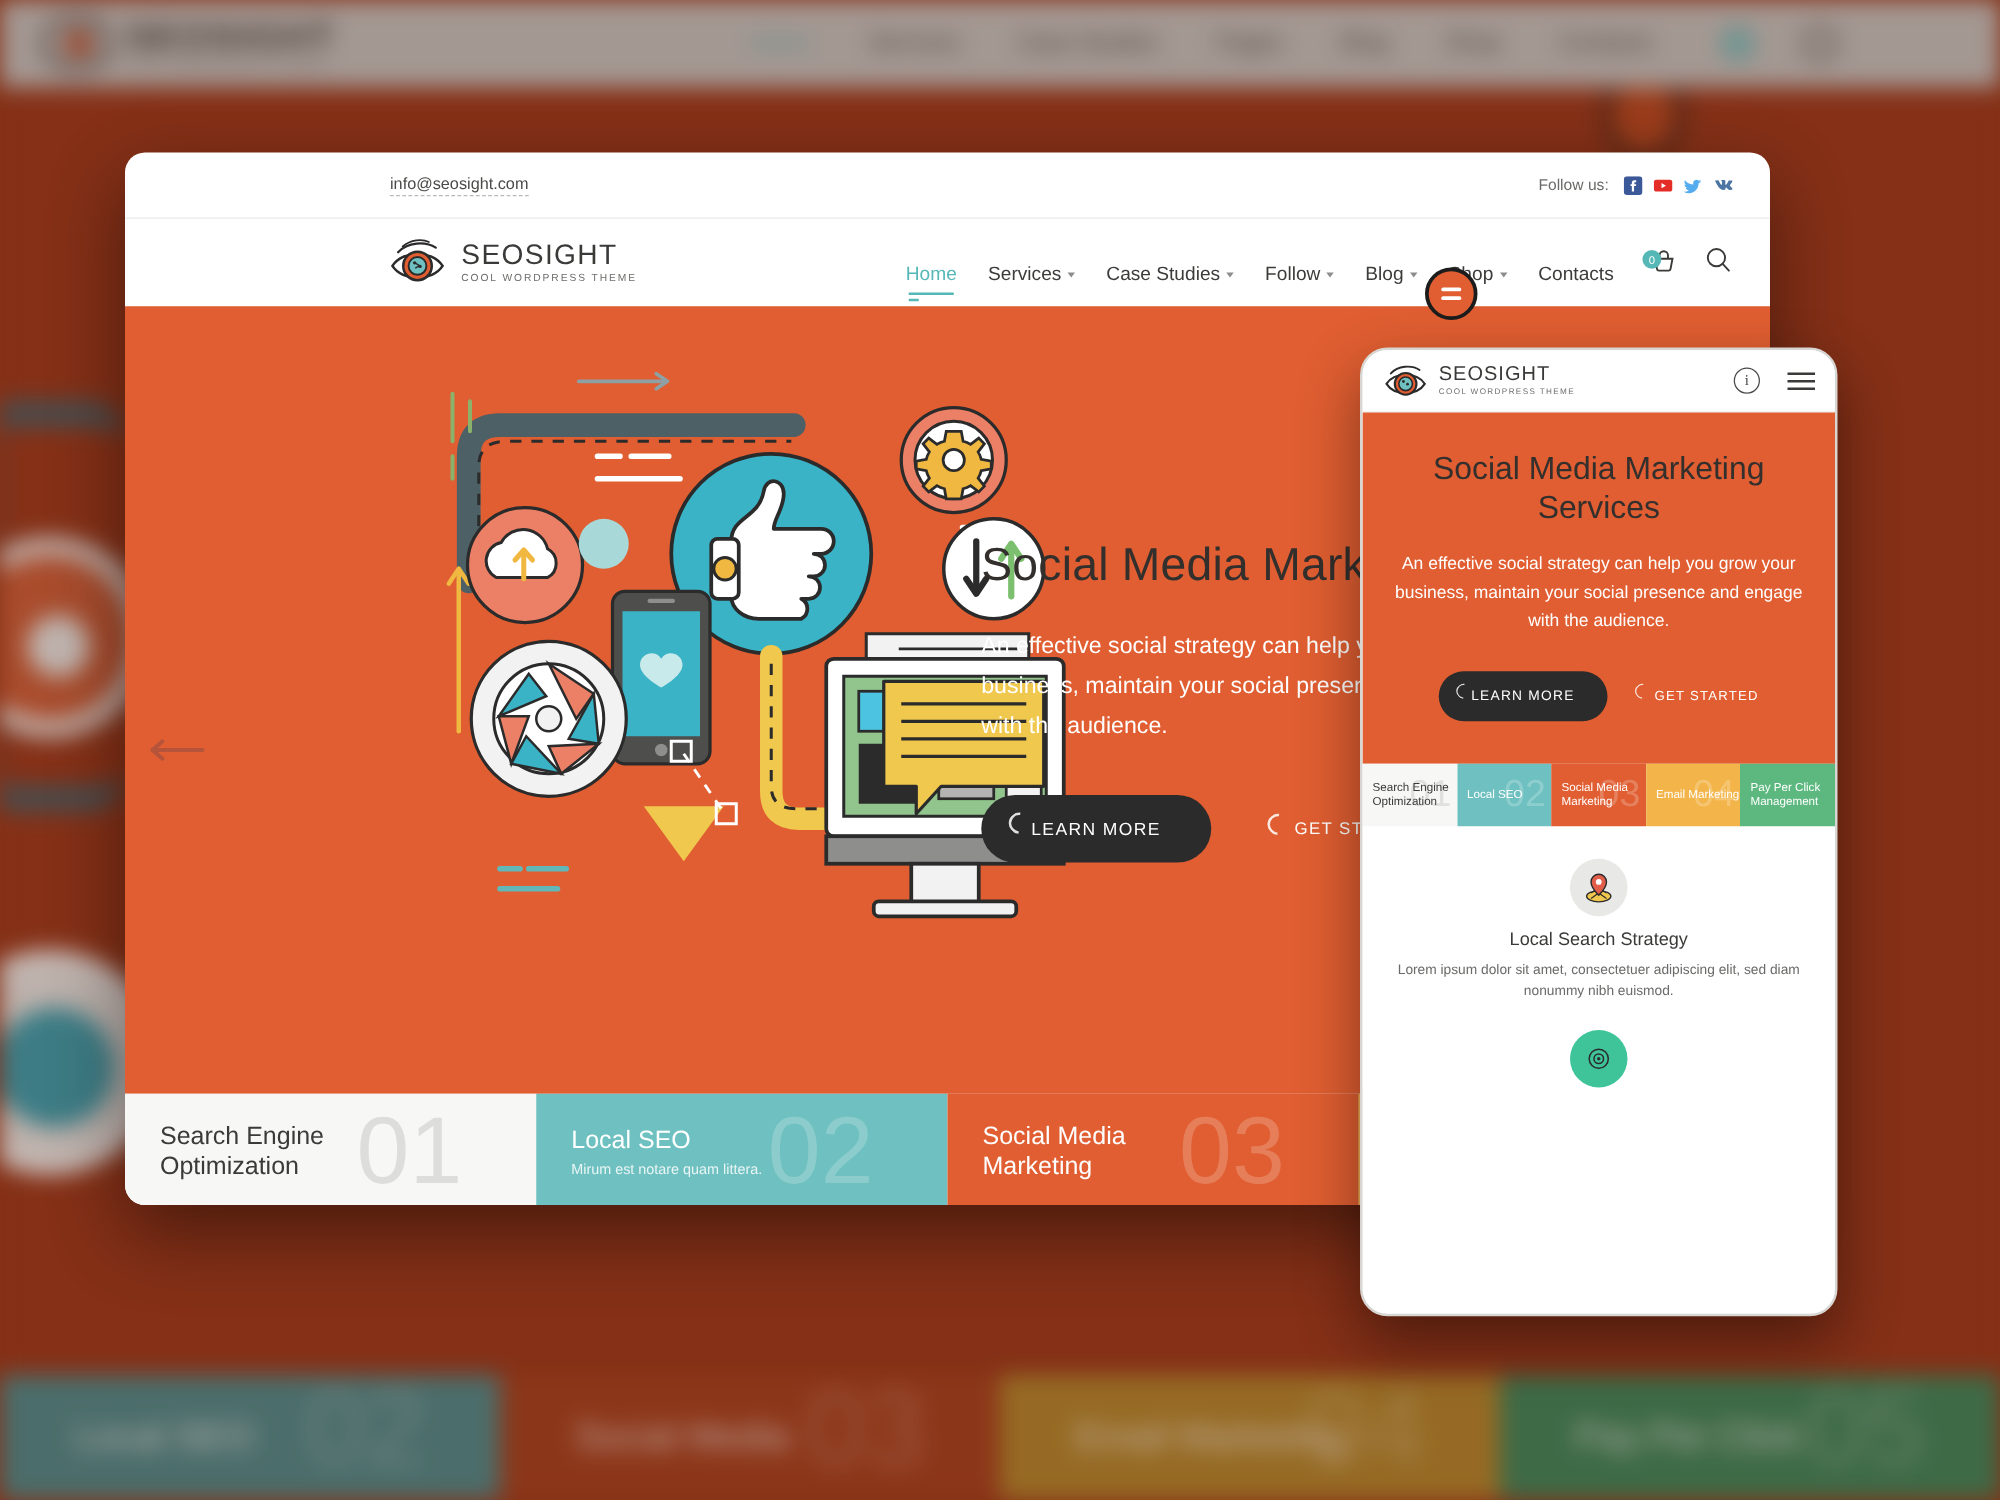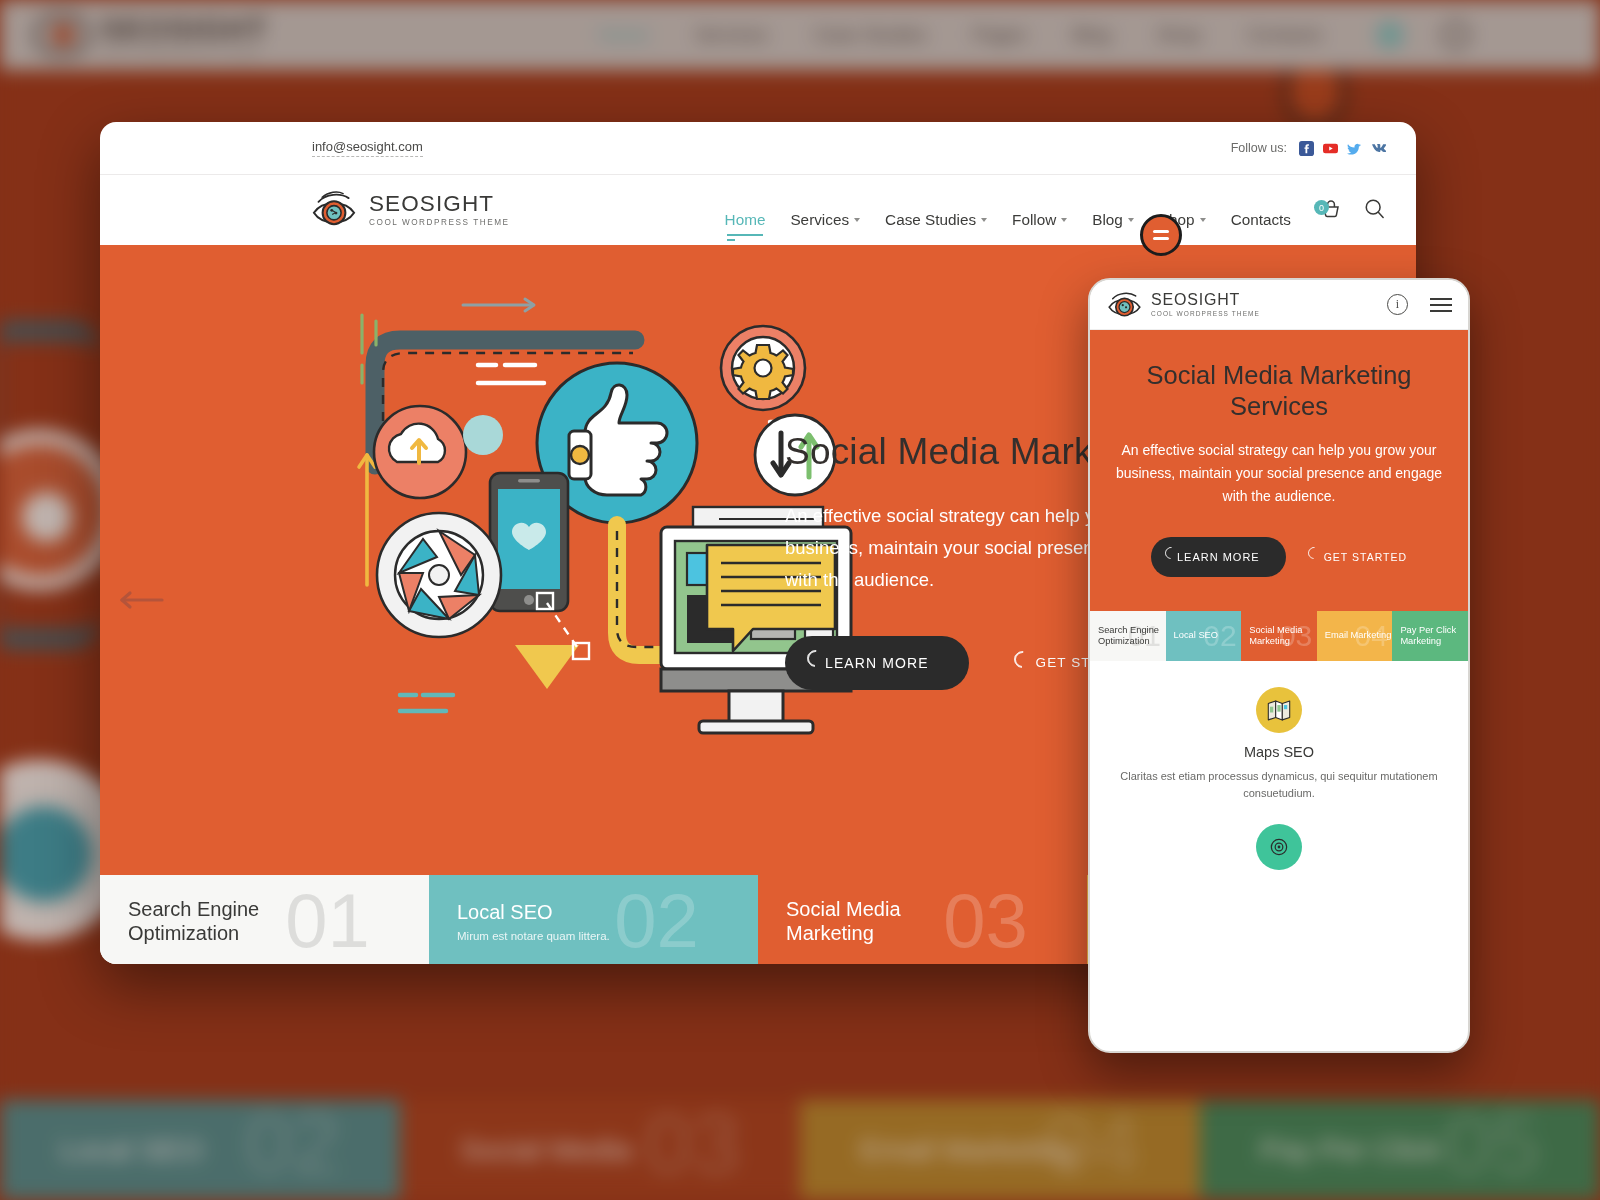--- a/index.html
+++ b/index.html
@@ -529,38 +529,36 @@
     </div>
     <div class="ph-svc o">
       <div class="t">Social Media Marketing</div>
       <div class="num">03</div>
     </div>
     <div class="ph-svc y">
       <div class="t">Email Marketing</div>
       <div class="num">04</div>
     </div>
     <div class="ph-svc g">
-      <div class="t">Pay Per Click Marketing</div>
+      <div class="t">Pay Per Click Management</div>
     </div>
   </div>
 
   <div class="ph-features">
     <div class="feat">
-      <div class="ico yel">
-        <svg viewBox="0 0 34 34" width="28" height="28">
-          <path d="M4 9 l9-3 v20 l-9 3z" fill="#eceade" stroke="#2b2b2b" stroke-width="1.3" stroke-linejoin="round"></path>
-          <path d="M13 6 l8 3 v20 l-8-3z" fill="#fff" stroke="#2b2b2b" stroke-width="1.3" stroke-linejoin="round"></path>
-          <path d="M21 9 l9-3 v20 l-9 3z" fill="#eceade" stroke="#2b2b2b" stroke-width="1.3" stroke-linejoin="round"></path>
-          <rect x="15" y="11" width="4" height="8" fill="#8fc78f"></rect>
-          <rect x="23" y="11" width="4" height="5" fill="#4cc3e0"></rect>
-          <rect x="6" y="13" width="4" height="7" fill="#8fc78f"></rect>
+      <div class="ico gray">
+        <svg viewBox="0 0 34 34" width="30" height="30">
+          <ellipse cx="17" cy="25" rx="11" ry="5" fill="#f0c84e" stroke="#2b2b2b" stroke-width="1.2"></ellipse>
+          <path d="M10 22 l7-5 7 5 M10 27 l7-5 7 5" stroke="#2b2b2b" stroke-width="1.1" fill="none"></path>
+          <path d="M17 5 a7 7 0 0 1 7 7 c0 5-7 12-7 12 s-7-7-7-12 a7 7 0 0 1 7-7z" fill="#e05e4a" stroke="#2b2b2b" stroke-width="1.3"></path>
+          <circle cx="17" cy="12" r="2.6" fill="#fff"></circle>
         </svg>
       </div>
-      <h4>Maps SEO</h4>
-      <p>Claritas est etiam processus dynamicus, qui sequitur mutationem consuetudium.</p>
+      <h4>Local Search Strategy</h4>
+      <p>Lorem ipsum dolor sit amet, consectetuer adipiscing elit, sed diam nonummy nibh euismod.</p>
     </div>
     <div class="feat">
       <div class="ico grn">
         <svg viewBox="0 0 34 34" width="26" height="26">
           <circle cx="17" cy="17" r="10" fill="none" stroke="#2b2b2b" stroke-width="1.6"></circle>
           <circle cx="17" cy="17" r="5" fill="none" stroke="#2b2b2b" stroke-width="1.6"></circle>
           <circle cx="17" cy="17" r="1.8" fill="#2b2b2b"></circle>
         </svg>
       </div>
       <h4></h4>

